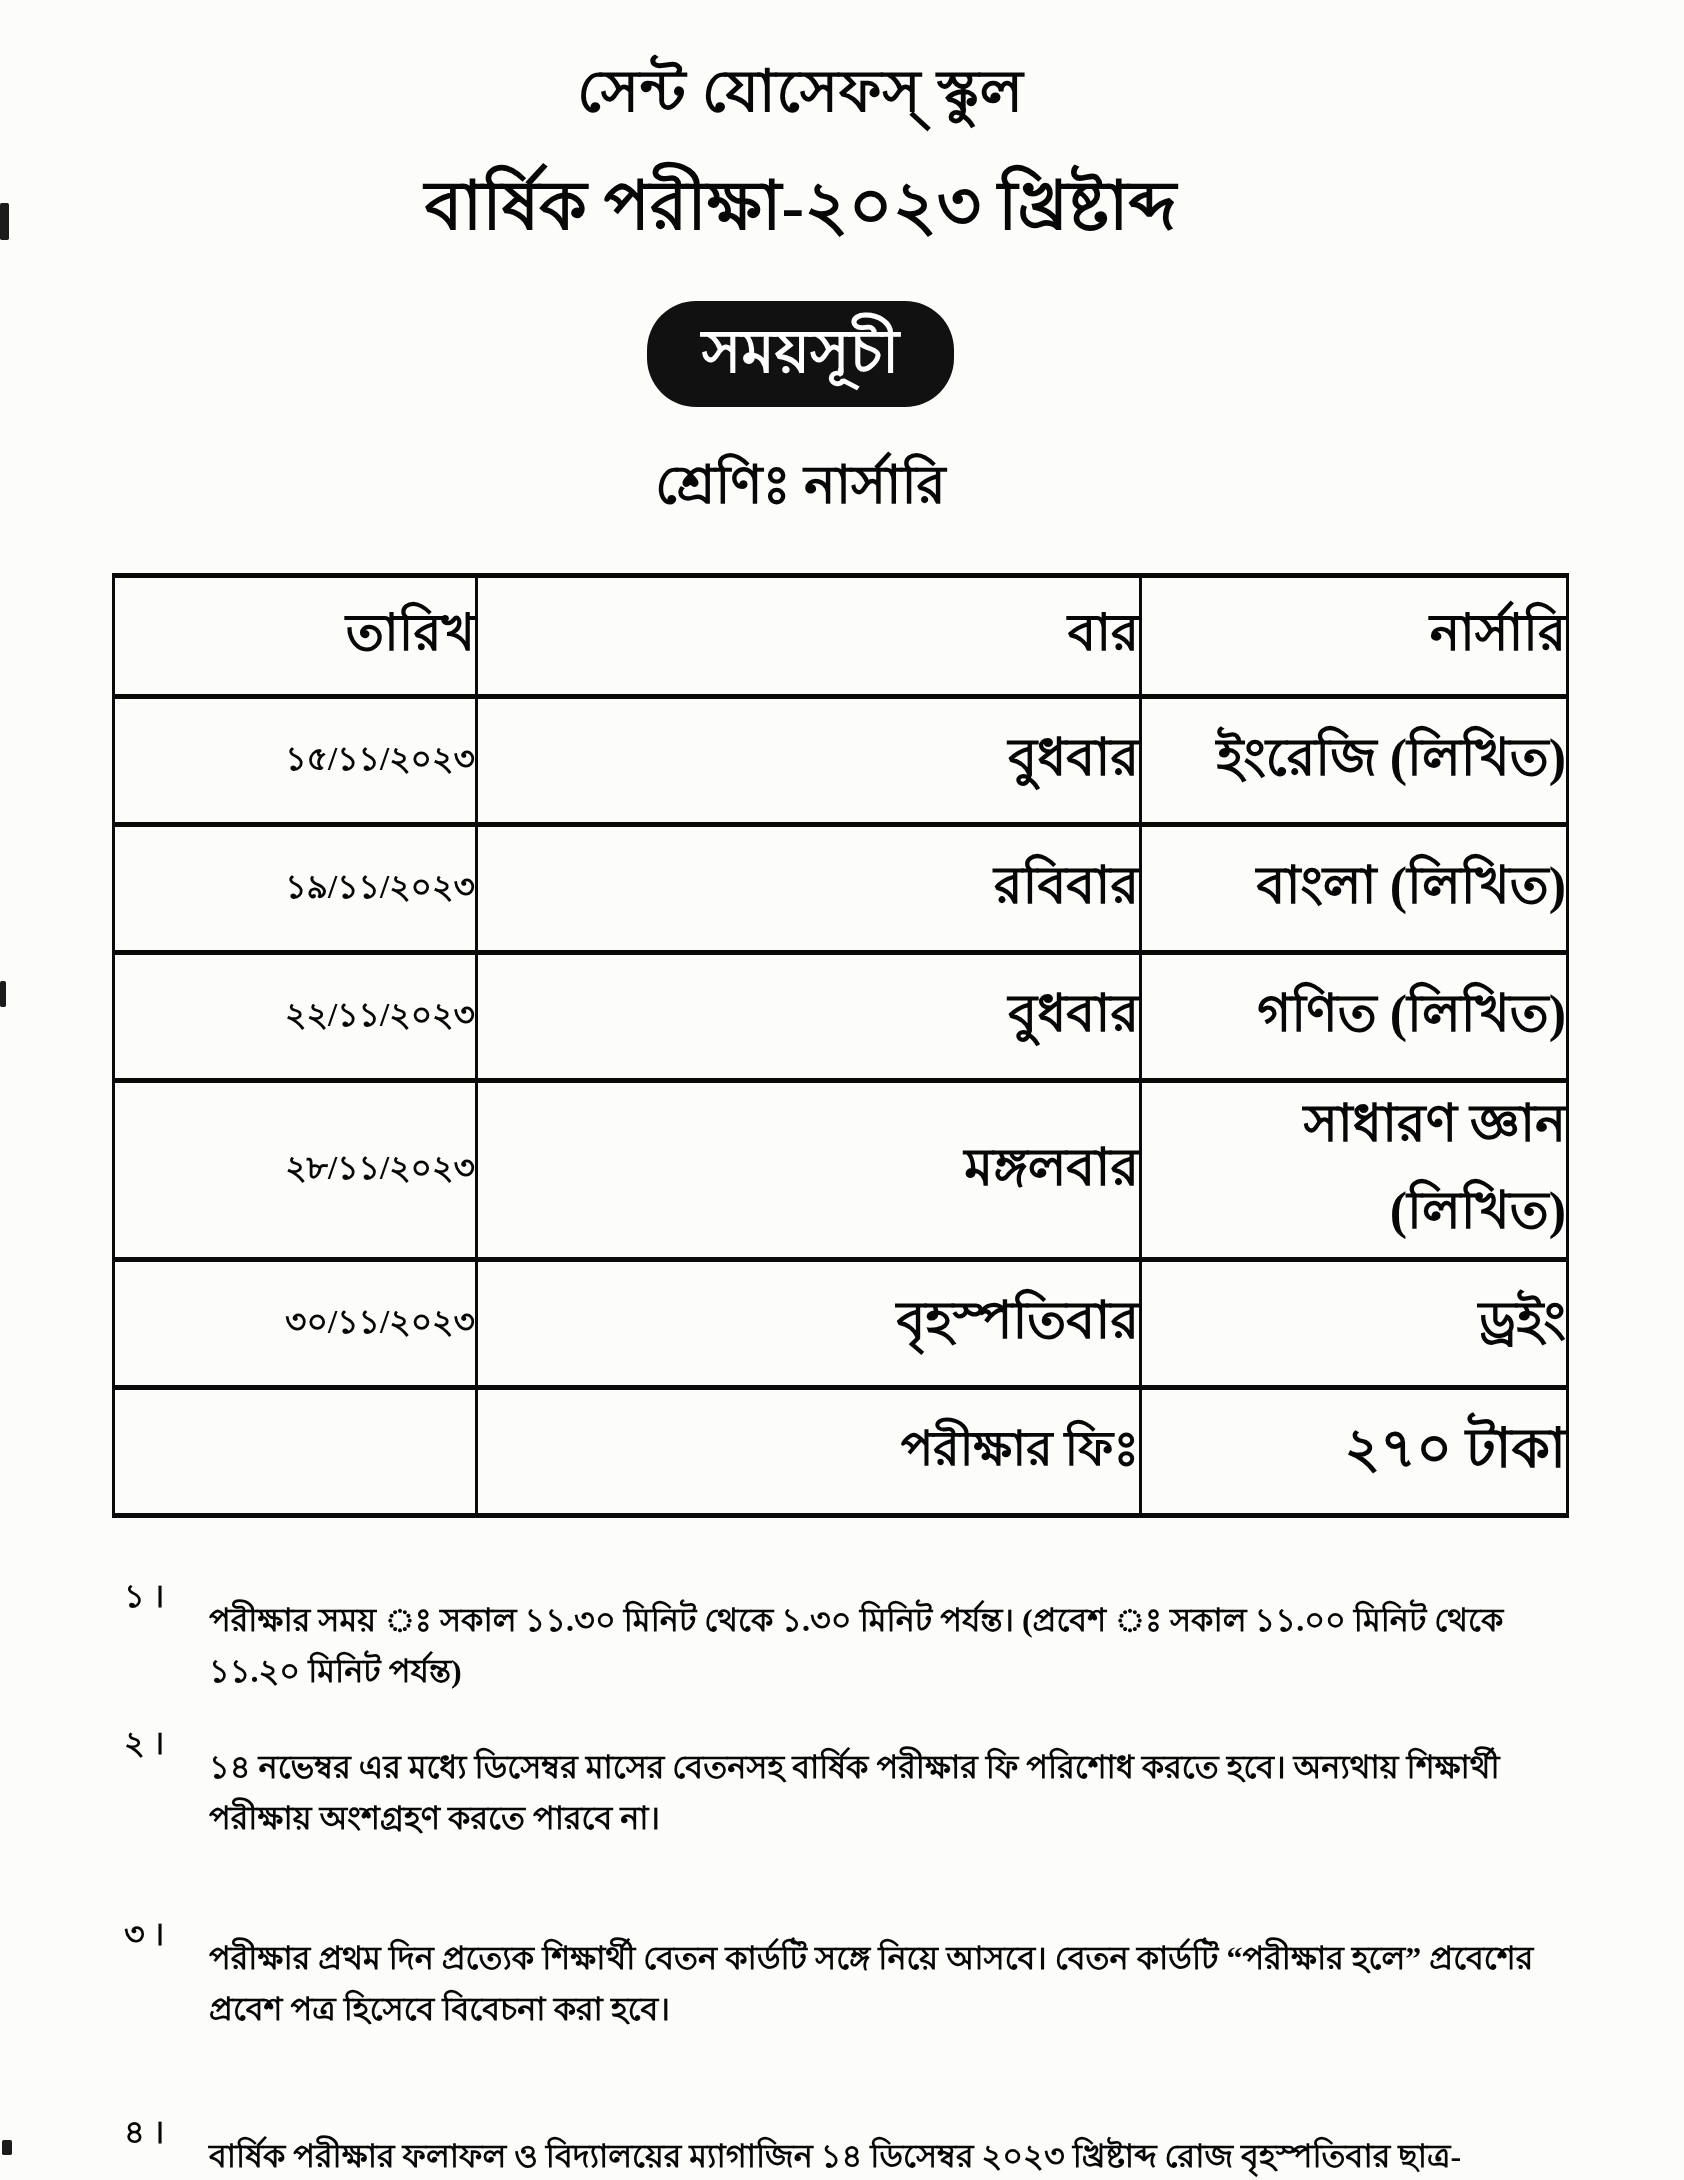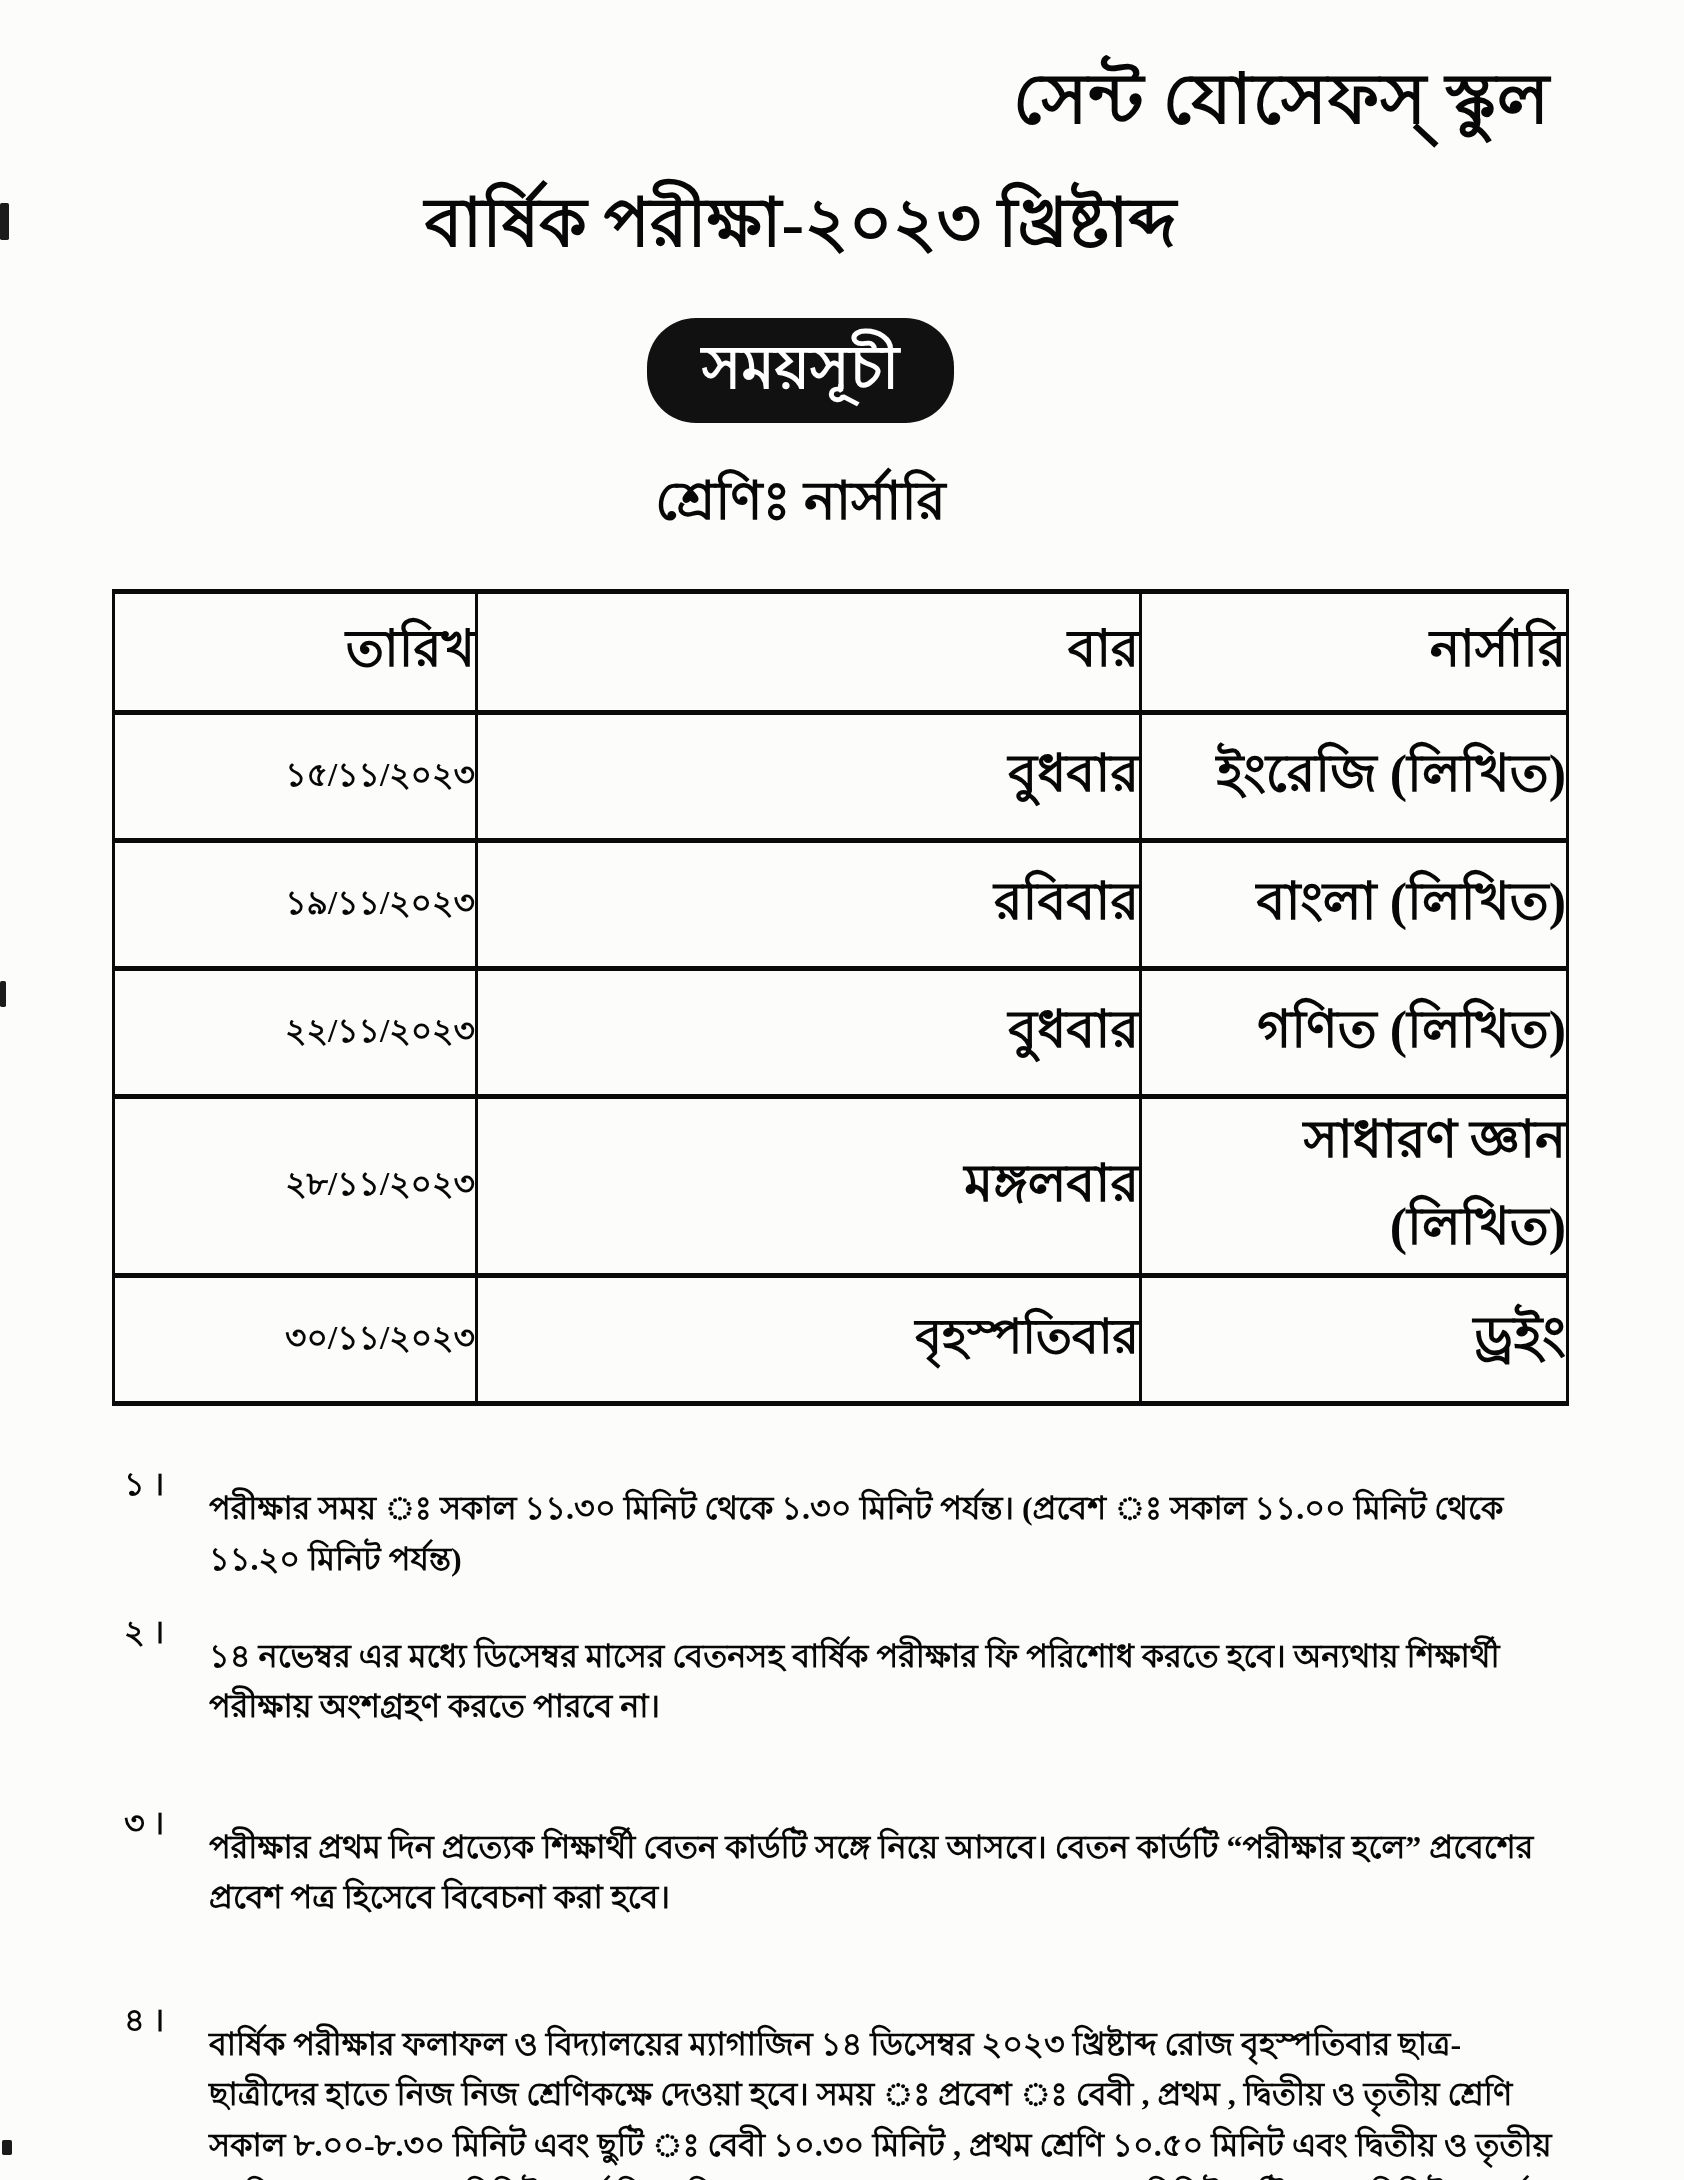--- a/index.html
+++ b/index.html
@@ -20,21 +20,21 @@
   }
   .page { position: relative; width: 1685px; height: 2181px; padding-top: 53px; }
 
   
   .speck { position: absolute; background: #1b1b1b; border-radius: 1.7px; }
   .speck-1 { left: 0; top: 203px; width: 8.5px; height: 37px; }
   .speck-2 { left: 0; top: 981px; width: 6px; height: 25.6px; }
   .speck-3 { left: 1.7px; top: 2140px; width: 10.2px; height: 15.3px; }
 
   .header { width: 1499px; margin-left: 51px; text-align: center; }
-  .school-name { font-size: 70px; line-height: 1.35; letter-spacing: 0.9px; text-align: right; }
+  .school-name { font-size: 58px; line-height: 1.35; letter-spacing: 0.9px; }
   .exam-title  { font-size: 68px; margin-top: 22px; }
   .badge-wrap  { margin-top: 34px; }
   .badge {
     display: inline-block;
     background: var(--badge-bg);
     color: var(--badge-text);
     font-size: 60px;
     line-height: 1;
     padding: 20.4px 55px 25.6px 55px;
     border-radius: 49px;
@@ -121,20 +121,25 @@
         <tr>
           <td>২৮/১১/২০২৩</td>
           <td>মঙ্গলবার</td>
           <td>সাধারণ জ্ঞান  (লিখিত)</td>
         </tr>
         <tr>
           <td>৩০/১১/২০২৩</td>
           <td>বৃহস্পতিবার</td>
           <td>ড্রইং</td>
         </tr>
+        <tr>
+          <td></td>
+          <td>পরীক্ষার ফিঃ</td>
+          <td>২৭০ টাকা</td>
+        </tr>
       </tbody>
   </table>
 
   <div class="notes">
       <div class="note">
         <div class="note-num">১ ।</div>
         <div class="note-text">পরীক্ষার সময় ঃ সকাল ১১.৩০ মিনিট থেকে ১.৩০ মিনিট পর্যন্ত। (প্রবেশ ঃ সকাল ১১.০০ মিনিট থেকে ১১.২০ মিনিট পর্যন্ত)</div>
       </div>
       <div class="note">
         <div class="note-num">২ ।</div>

